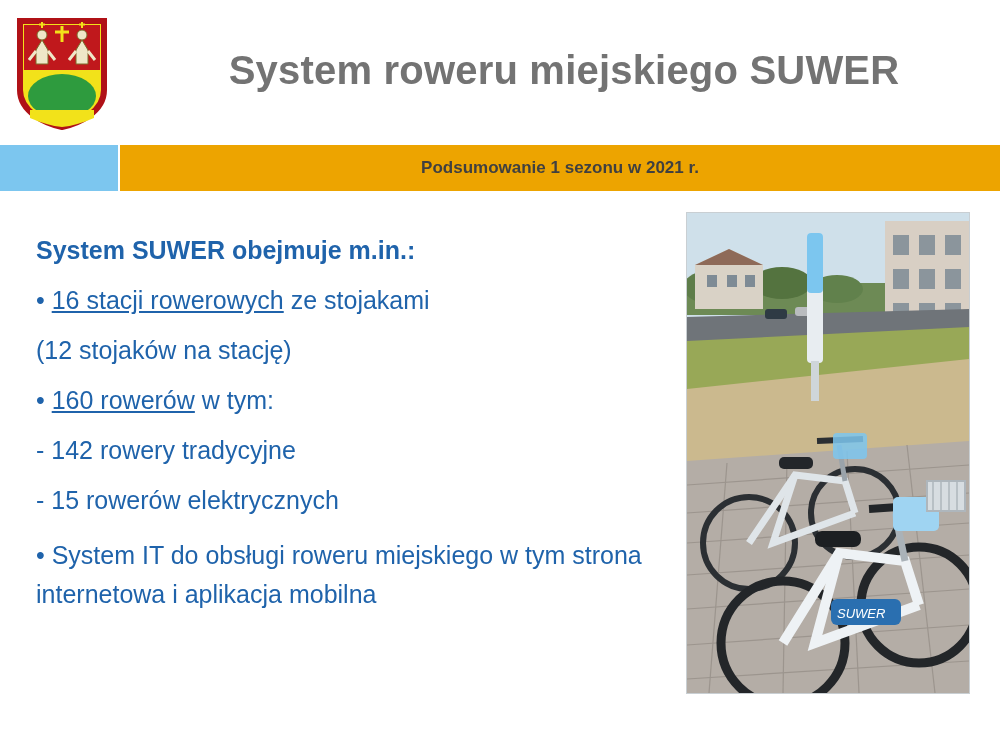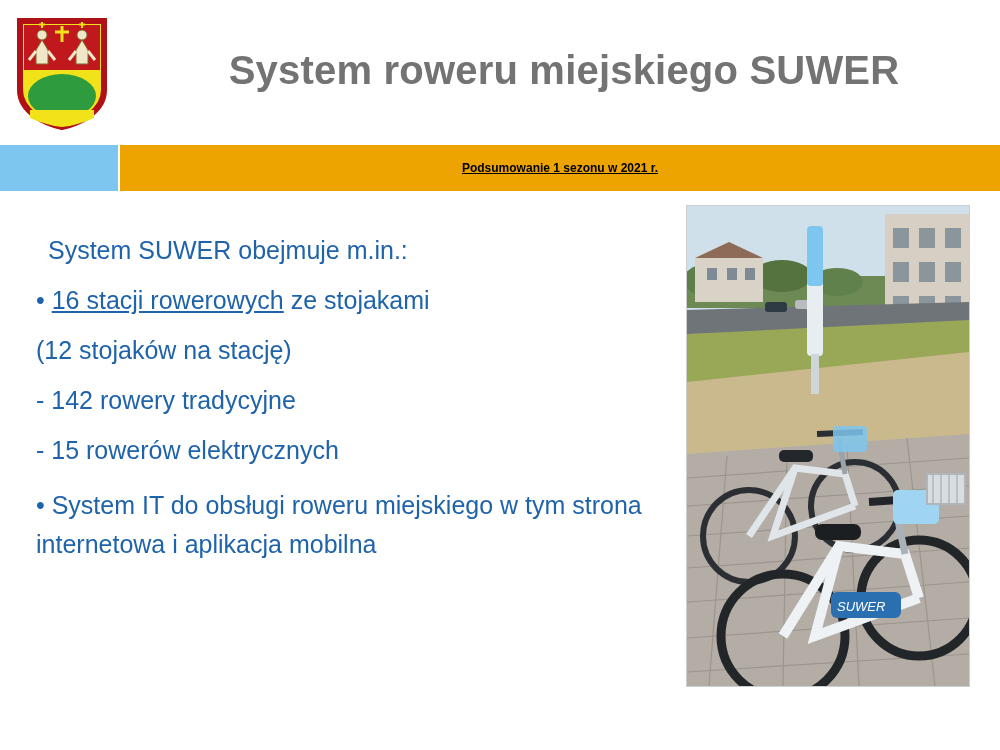--- a/index.html
+++ b/index.html
@@ -68,57 +68,56 @@
     position: absolute;
     left: 120px; top: 0;
     width: 880px;
     height: 46px;
     background: #eda400;
     display: flex;
     align-items: center;
     justify-content: center;
   }
   .band-text {
-    color: #000000;
-    font-size: 12px;
+    color: #404040;
+    font-size: 17px;
     font-weight: bold;
     white-space: nowrap;
-    text-decoration: underline;
   }
 
   
   .content {
     position: absolute;
     left: 36px;
     top: 236px;
     width: 640px;
   }
   .lead {
     color: #1f63ab;
     font-size: 25px;
-    font-weight: normal;
-    margin: 0 0 22px 12px;
+    font-weight: bold;
+    margin: 0 0 22px 0;
     line-height: 1.12;
   }
   .bullet-line {
     color: #1f63ab;
     font-size: 25px;
     font-weight: normal;
     margin: 0 0 22px 0;
     line-height: 1.12;
     white-space: nowrap;
   }
   .bullet-line.wrap { white-space: normal; line-height: 1.55; }
   .u { text-decoration: underline; }
 
   
   .photo {
     position: absolute;
     left: 686px;
-    top: 205px;
+    top: 212px;
     width: 282px;
     height: 480px;
     overflow: hidden;
     background: #4d7c0f;
     border: 1px solid #c9cfd3;
   }
   .photo svg { display: block; }
 </style>
 </head>
 <body>
@@ -170,20 +169,23 @@
   <p class="lead">System SUWER obejmuje m.in.:</p>
 
   <p class="bullet-line">
     <span>• </span><span class="u">16 stacji rowerowych</span><span> ze stojakami</span>
   </p>
 
   <p class="bullet-line">
     <span>(12 stojaków na stację)</span>
   </p>
 
+  <p class="bullet-line">
+    <span>• </span><span class="u">160 rowerów</span><span> w tym:</span>
+  </p>
 
   <p class="bullet-line">
     <span>- 142 rowery tradycyjne</span>
   </p>
 
   <p class="bullet-line">
     <span>- 15 rowerów elektrycznych</span>
   </p>
 
 

